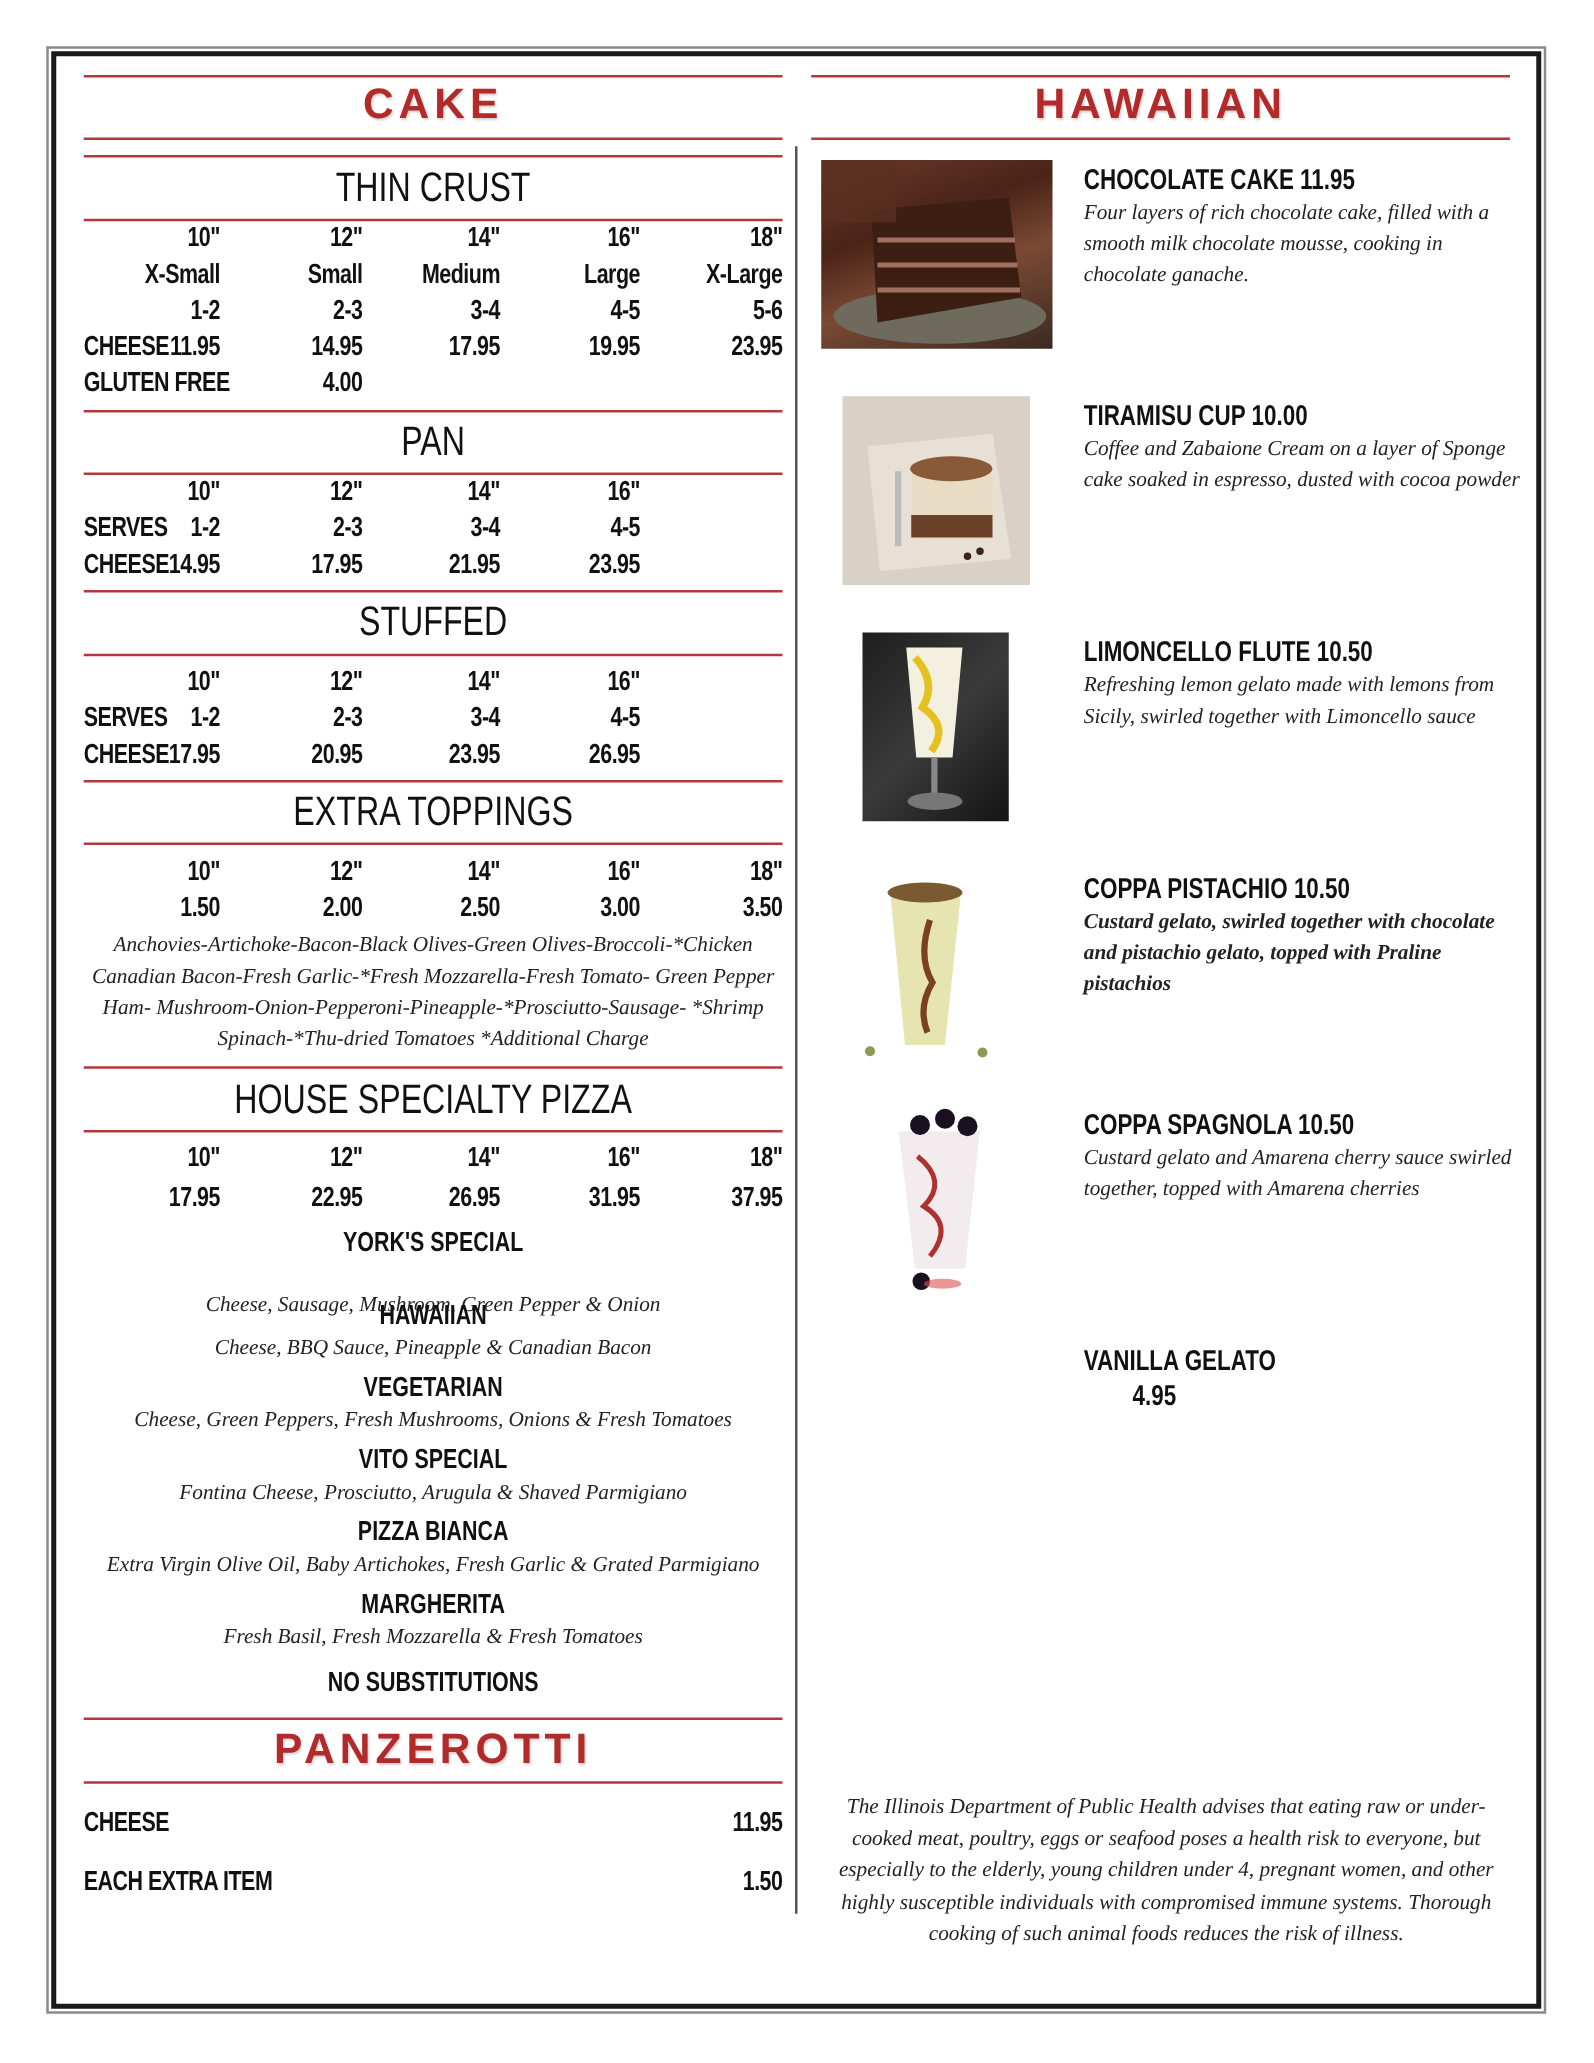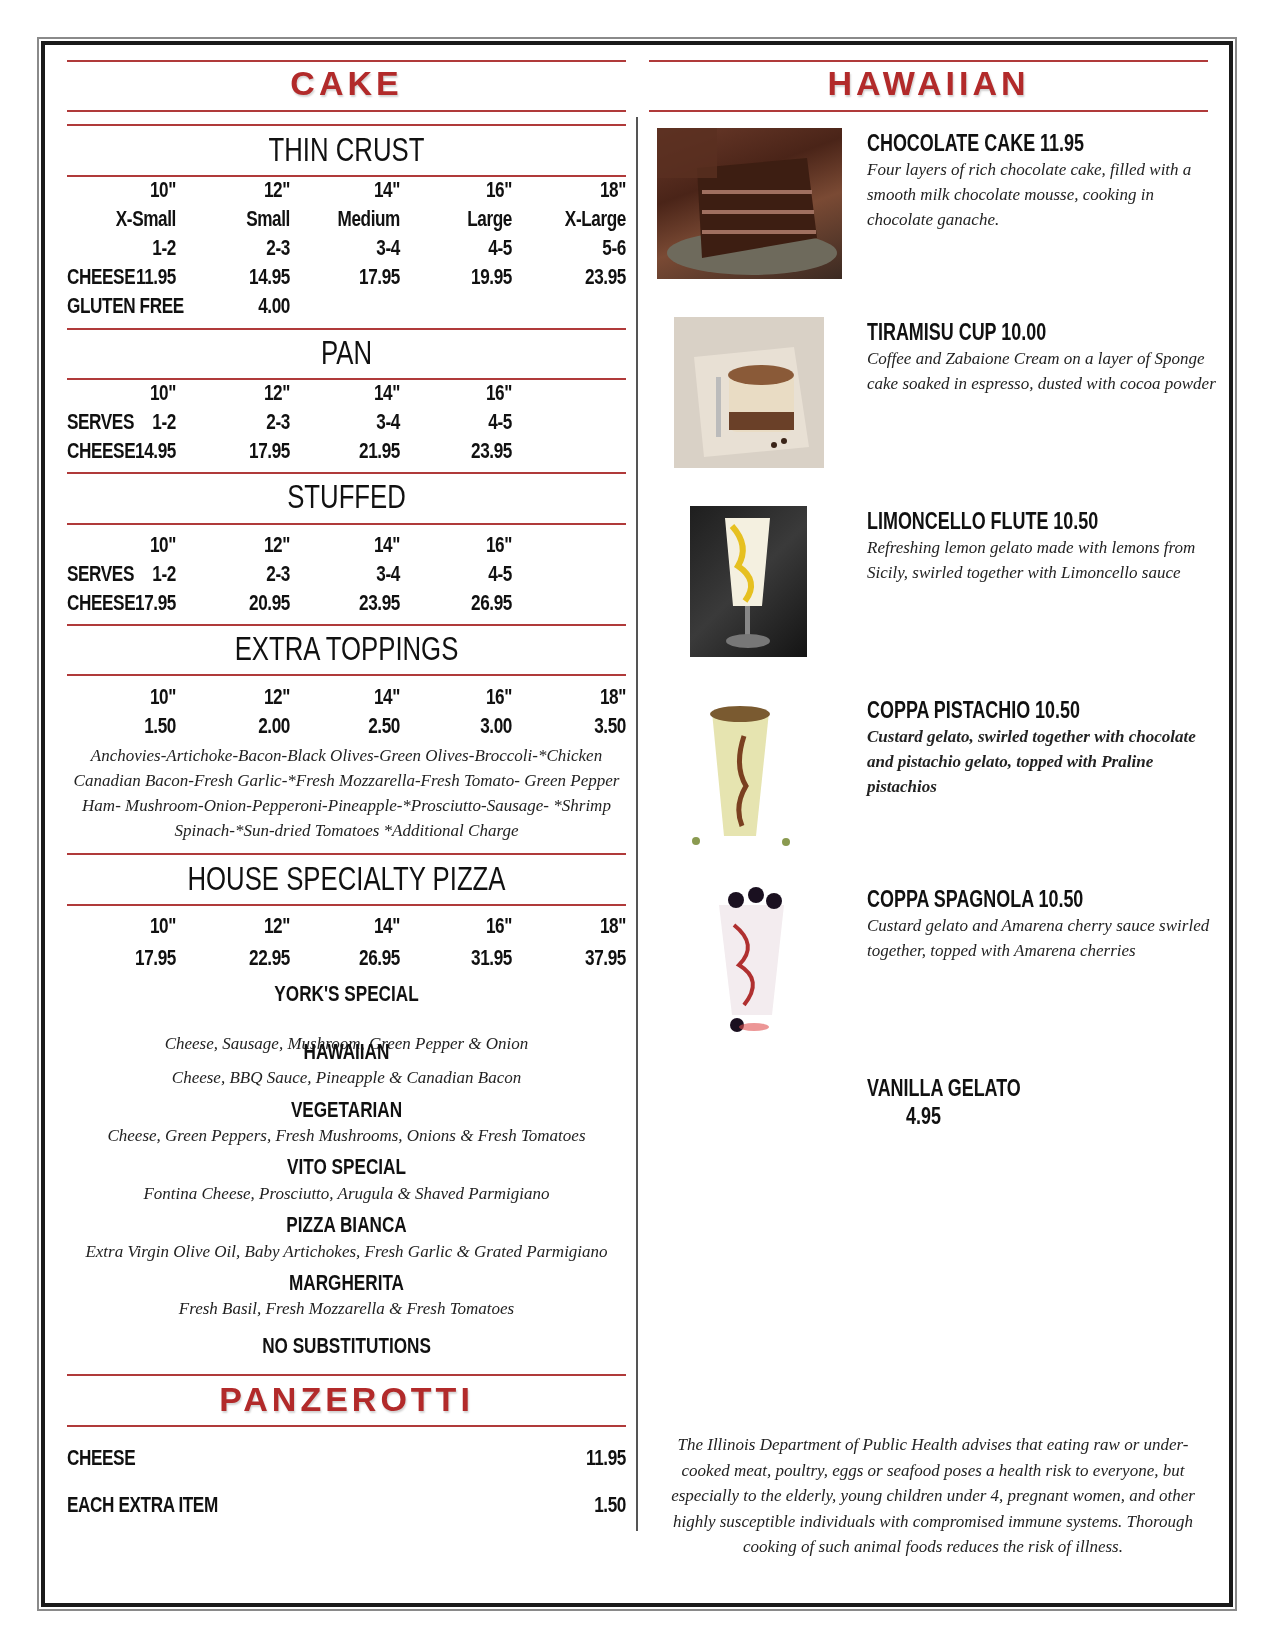--- a/index.html
+++ b/index.html
@@ -122,21 +122,21 @@
     <div class="abs cond num" style="left:100px;top:713px;width:76px;">1.50</div>
     <div class="abs cond num" style="left:210px;top:713px;width:80px;">2.00</div>
     <div class="abs cond num" style="left:320px;top:713px;width:80px;">2.50</div>
     <div class="abs cond num" style="left:432px;top:713px;width:80px;">3.00</div>
     <div class="abs cond num" style="left:546px;top:713px;width:80px;">3.50</div>
   </div>
   <div>
     <div class="abs ital" style="left:67px;top:746px;width:559px;">Anchovies-Artichoke-Bacon-Black Olives-Green Olives-Broccoli-*Chicken</div>
     <div class="abs ital" style="left:67px;top:771px;width:559px;">Canadian Bacon-Fresh Garlic-*Fresh Mozzarella-Fresh Tomato- Green Pepper</div>
     <div class="abs ital" style="left:67px;top:796px;width:559px;font-family:Liberation Serif, serif;">Ham- Mushroom-Onion-Pepperoni-Pineapple-*Prosciutto-Sausage- *Shrimp</div>
-    <div class="abs ital" style="left:67px;top:821px;width:559px;">Spinach-*Sun-dried Tomatoes  *Additional Charge</div>
+    <div class="abs ital" style="left:67px;top:821px;width:559px;">Spinach-*Thu-dried Tomatoes  *Additional Charge</div>
   </div>
   <div class="rule" style="left:67px;top:853px;width:559px;"></div>
 
   <div class="abs cond sec-title" style="left:67px;top:860px;width:559px;transform-origin:center center;">HOUSE SPECIALTY PIZZA</div>
   <div class="rule" style="left:67px;top:904px;width:559px;"></div>
   <div>
     <div class="abs cond num" style="left:100px;top:913px;width:76px;">10"</div>
     <div class="abs cond num" style="left:210px;top:913px;width:80px;">12"</div>
     <div class="abs cond num" style="left:320px;top:913px;width:80px;">14"</div>
     <div class="abs cond num" style="left:432px;top:913px;width:80px;">16"</div>

